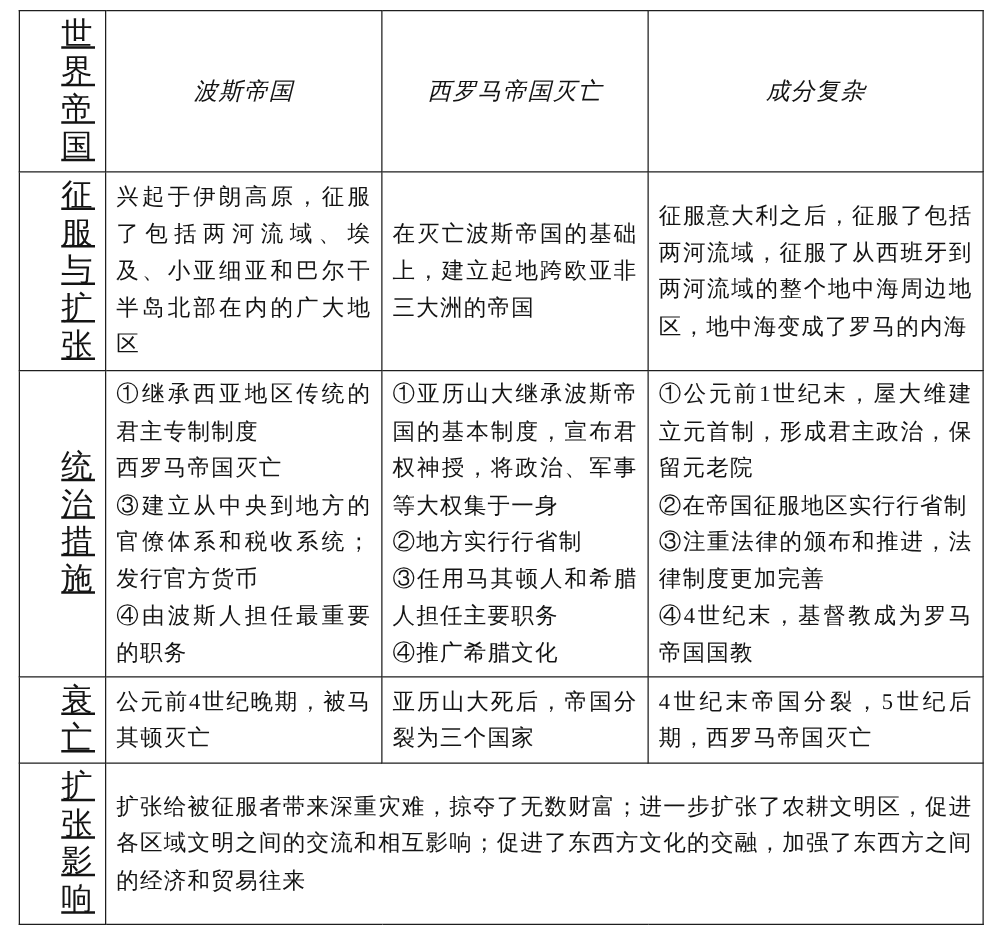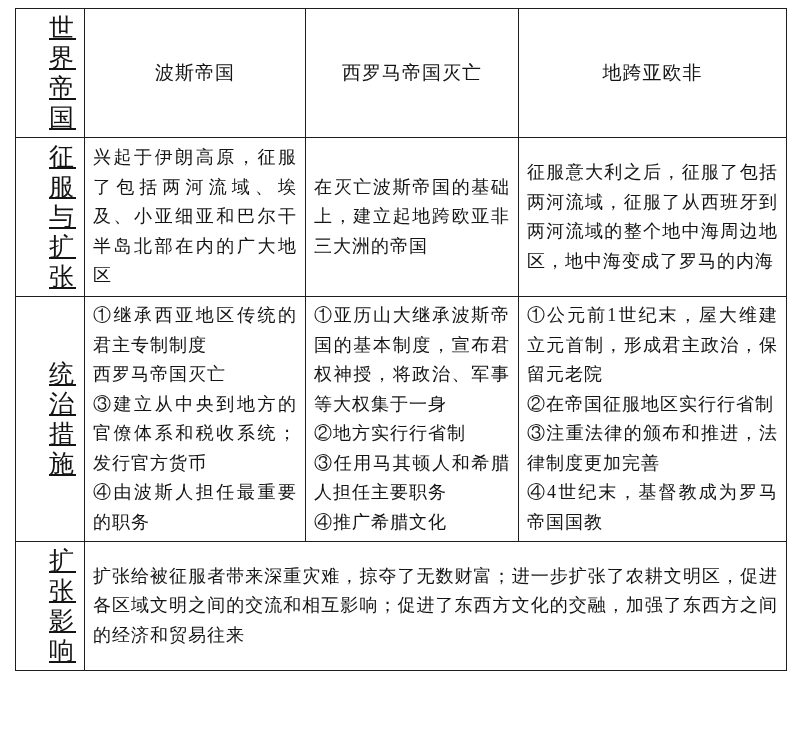--- a/index.html
+++ b/index.html
@@ -44,20 +44,21 @@
     font-size: 25px;
     line-height: 30px;
     letter-spacing: 2px;
     padding: 4px 2px;
     text-decoration: underline;
   }
   .ctr {
     text-align: center;
     font-size: 19px;
     letter-spacing: 1px;
+    font-style: italic;
   }
   .txt {
     text-align: justify;
     text-justify: inter-character;
     white-space: pre-line;
     font-size: 18px;
     line-height: 29.5px;
     letter-spacing: 1px;
   }
   tr.r-head   { height: 60px; }
@@ -79,21 +80,21 @@
       <col class="c-alex">
       <col class="c-rome">
     </colgroup>
 
     <tbody>
         <tr class="r-head">
       <th class="lbl">世界
 帝国</th>
       <th class="ctr">波斯帝国</th>
       <th class="ctr">西罗马帝国灭亡</th>
-      <th class="ctr">地跨亚欧非</th>
+      <th class="ctr">成分复杂</th>
     </tr>
 
 
     <tr class="r-conq">
       <td class="lbl">征服与
 扩张</td>
       <td class="txt">兴起于伊朗高原，征服了包括两河流域、埃及、小亚细亚和巴尔干半岛北部在内的广大地区</td>
       <td class="txt">在灭亡波斯帝国的基础上，建立起地跨欧亚非三大洲的帝国</td>
       <td class="txt">征服意大利之后，征服了包括两河流域，征服了从西班牙到两河流域的整个地中海周边地区，地中海变成了罗马的内海</td>
     </tr>
@@ -108,20 +109,26 @@
       <td class="txt">①亚历山大继承波斯帝国的基本制度，宣布君权神授，将政治、军事等大权集于一身
 ②地方实行行省制
 ③任用马其顿人和希腊人担任主要职务
 ④推广希腊文化</td>
       <td class="txt">①公元前1世纪末，屋大维建立元首制，形成君主政治，保留元老院
 ②在帝国征服地区实行行省制
 ③注重法律的颁布和推进，法律制度更加完善
 ④4世纪末，基督教成为罗马帝国国教</td>
     </tr>
 
+    <tr class="r-decl">
+      <td class="lbl">衰亡</td>
+      <td class="txt">公元前4世纪晚期，被马其顿灭亡</td>
+      <td class="txt">亚历山大死后，帝国分裂为三个国家</td>
+      <td class="txt">4世纪末帝国分裂，5世纪后期，西罗马帝国灭亡</td>
+    </tr>
 
 
     <tr class="r-imp">
       <td class="lbl">扩张
 影响</td>
       <td class="txt" colspan="3">扩张给被征服者带来深重灾难，掠夺了无数财富；进一步扩张了农耕文明区，促进各区域文明之间的交流和相互影响；促进了东西方文化的交融，加强了东西方之间的经济和贸易往来</td>
     </tr>
   </tbody>
     </table>
 </div>

